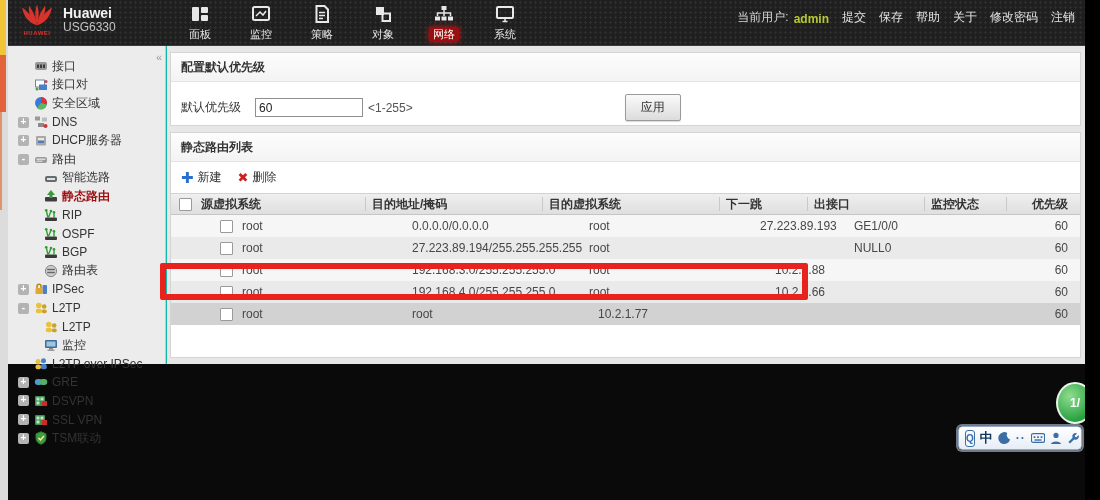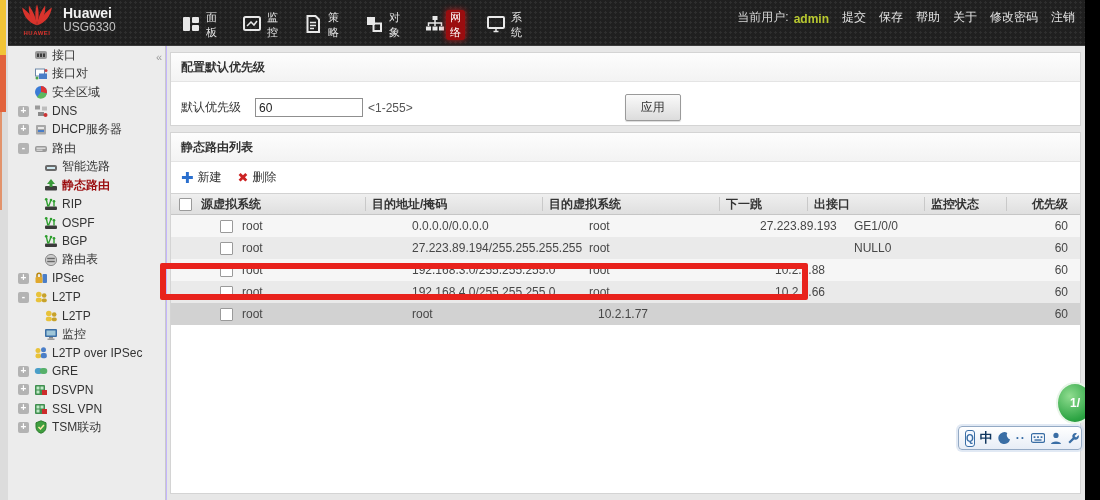--- a/index.html
+++ b/index.html
@@ -9,50 +9,50 @@
     font-family:"Liberation Sans","DejaVu Sans",sans-serif;
     -webkit-font-smoothing:antialiased;
   }
   
   .left-bg{position:absolute;left:0;top:0;width:8px;height:500px;background:#dcdcdc;z-index:18;}
   .edge-yellow{position:absolute;left:0;top:0;width:6px;height:55px;background:#f2c437;z-index:20;}
   .edge-orange{position:absolute;left:0;top:55px;width:6px;height:57px;background:#e2633c;z-index:20;}
   .edge-line{position:absolute;left:0;top:112px;width:2px;height:98px;background:#e2936c;z-index:20;}
   .right-strip{position:absolute;right:0;top:0;width:15px;height:500px;background:#000;z-index:30;}
 
-  .screen{position:absolute;left:8px;top:0;width:1077px;height:500px;background:#c4b5fd;}
+  .screen{position:absolute;left:8px;top:0;width:1077px;height:364px;background:#14b8a6;}
 
   
   .topbar{
     position:absolute;left:0;top:0;width:100%;height:46px;
     background:#1f1f1f;
     background-image:radial-gradient(#2e2e2e 1px, rgba(0,0,0,0) 1.2px);
     background-size:5px 5px;
     border-bottom:1px solid #3a3a3a;box-sizing:border-box;
   }
   .logo-area{position:absolute;left:12px;top:3px;display:flex;align-items:center;gap:9px;}
   .logo-mark{display:flex;flex-direction:column;align-items:center;line-height:1;}
   .logo-word{font-size:6px;color:#d8332c;letter-spacing:.5px;margin-top:1px;font-weight:bold;}
   .brand-text{display:flex;flex-direction:column;line-height:1.15;}
   .brand-name{color:#f2f2f2;font-weight:bold;font-size:14px;}
   .brand-model{color:#c4c4c4;font-size:12px;}
   .nav{position:absolute;left:172px;top:3px;height:42px;display:flex;gap:21px;}
-  .nav-item{width:40px;display:flex;flex-direction:row;align-items:center;justify-content:space-between;cursor:pointer;}
+  .nav-item{width:40px;display:flex;flex-direction:column;align-items:center;justify-content:flex-start;cursor:pointer;}
   .nav-icon{width:22px;height:22px;display:block;}
   .nav-label{font-size:11px;color:#e6e6e6;margin-top:2px;padding:0 4px;border-radius:3px;}
   .nav-item.active .nav-label{background:#9b0d0f;color:#fff;box-shadow:0 0 6px rgba(220,30,30,.8);}
   .top-links{position:absolute;right:10px;top:9px;display:flex;gap:13px;font-size:12px;color:#e2e2e2;align-items:flex-end;white-space:nowrap;}
   .top-links .lbl{color:#d6d6d6;}
   .top-links .usr{color:#b9c930;font-weight:bold;margin-left:-8px;}
   .top-links span.lnk{cursor:pointer;}
 
   
   .sidebar{position:absolute;left:0;top:46px;width:158px;bottom:0;background:#ececec;border-right:1px solid #c9c9c9;box-sizing:border-box;}
   .side-collapse{position:absolute;right:3px;top:5px;color:#9a9a9a;font-size:11px;cursor:pointer;}
-  .side-list{padding-top:0;}
+  .side-list{padding-top:11px;}
   .side-item{display:flex;align-items:center;height:18.6px;font-size:12px;color:#333;padding-left:10px;cursor:pointer;white-space:nowrap;}
   .side-item.lvl2{padding-left:36px;}
   .expander{flex:0 0 11px;height:11px;background:#b3b3b3;color:#fff;font-size:10px;line-height:10px;text-align:center;border-radius:2px;margin-right:5px;font-weight:bold;}
   .expander.hid{visibility:hidden;}
   .side-icon{width:14px;height:14px;margin-right:4px;flex:0 0 14px;}
   .side-icon svg{display:block;}
   .side-item.selected .side-label{color:#9b0d0f;font-weight:bold;}
 
   
   .main{position:absolute;left:159px;top:46px;right:0;bottom:0;background:#e7e7e7;}

